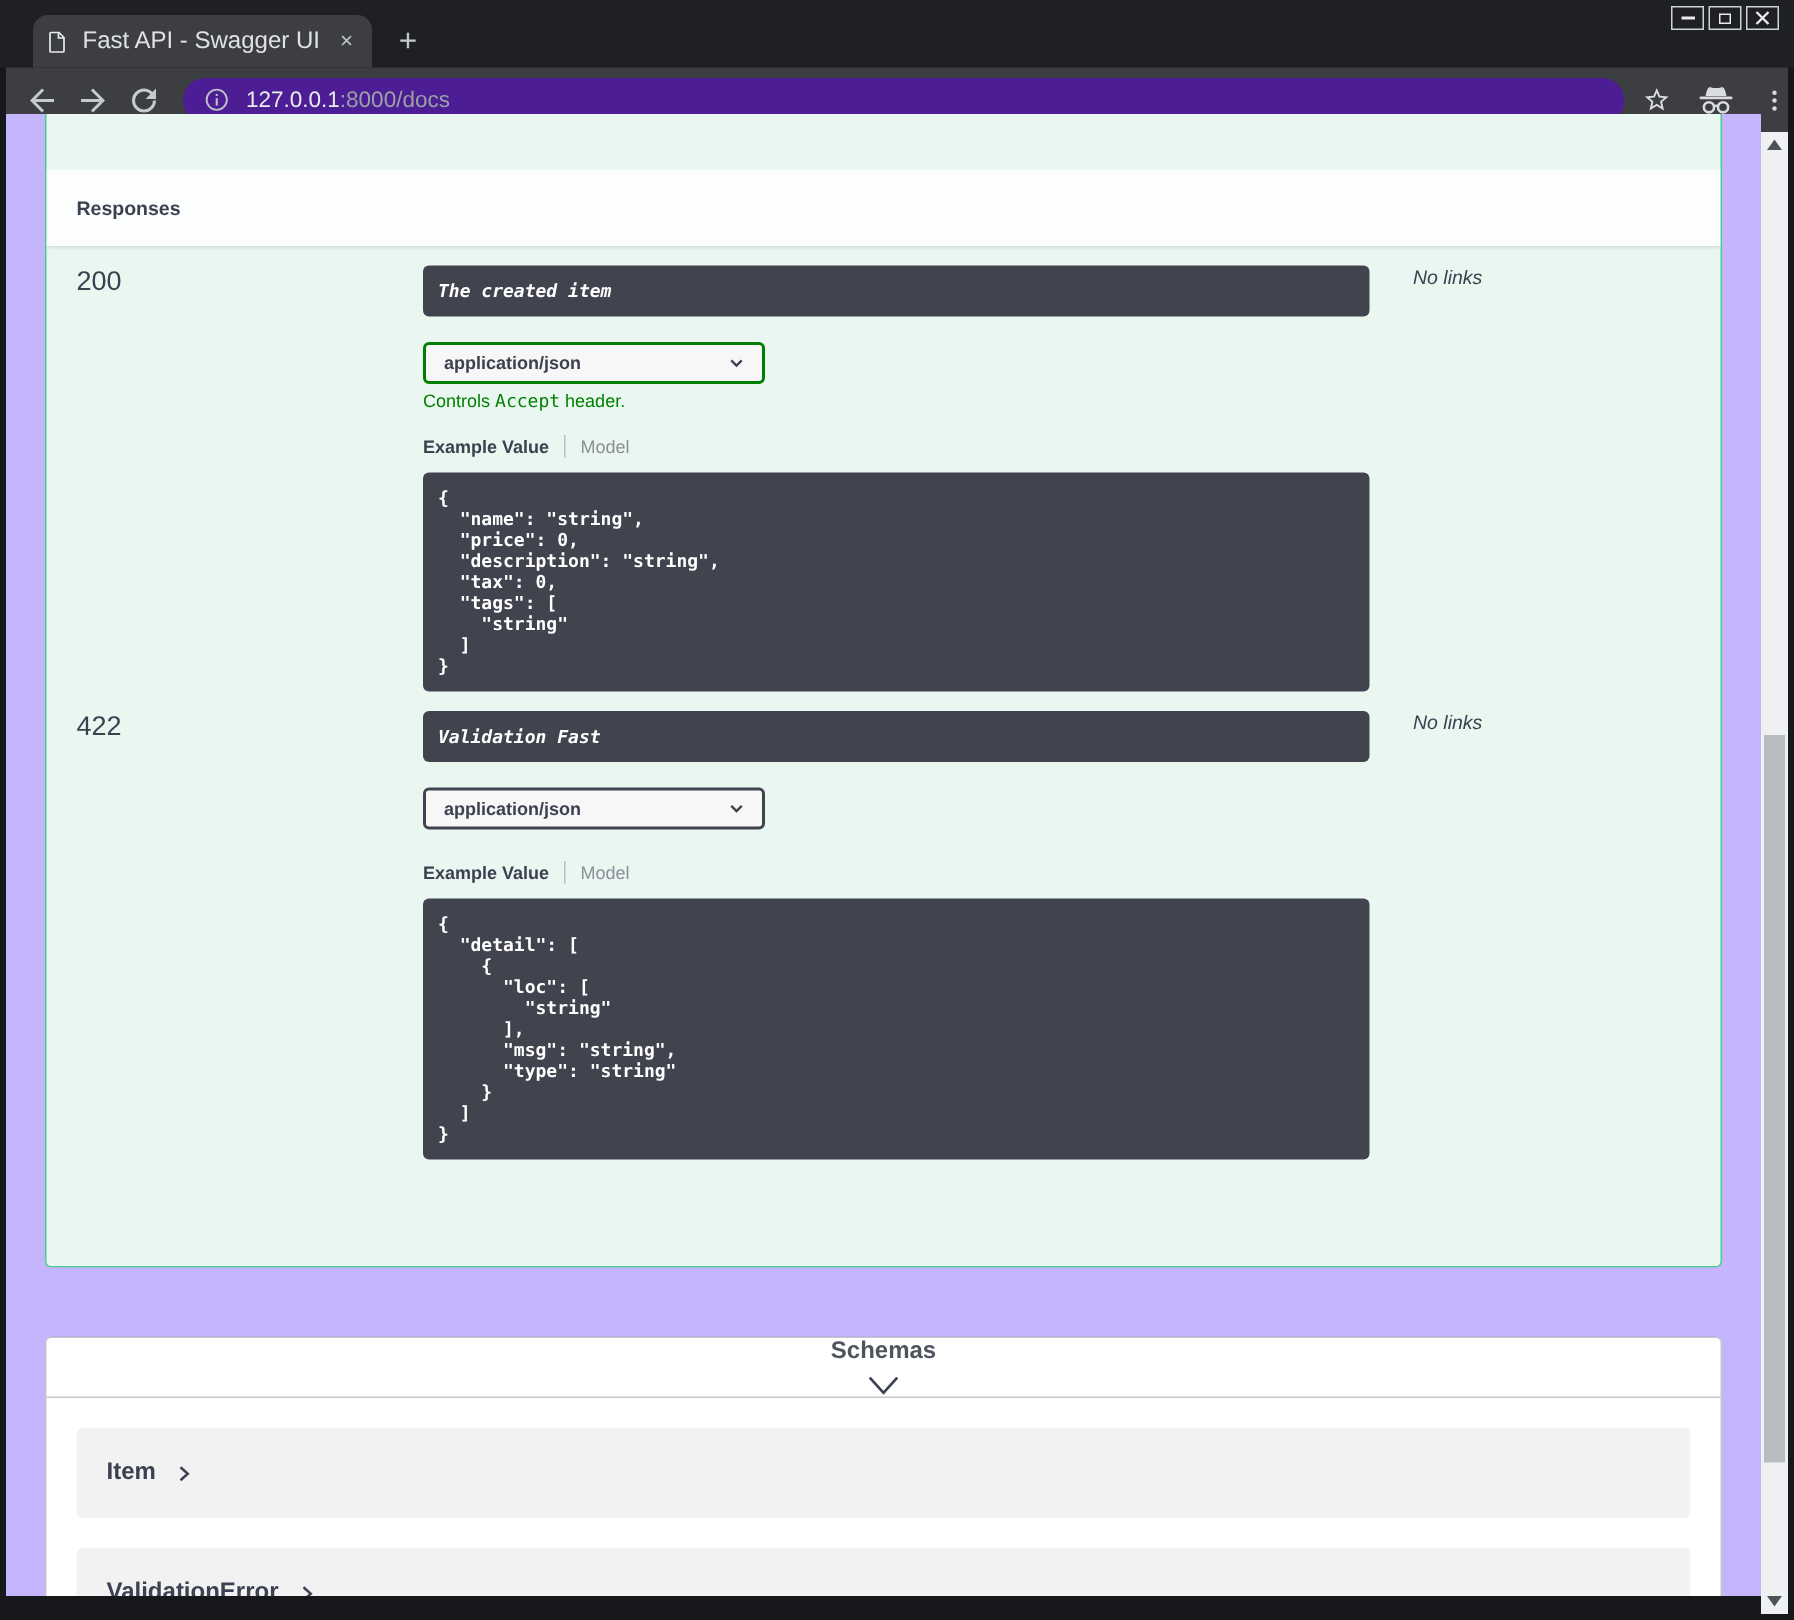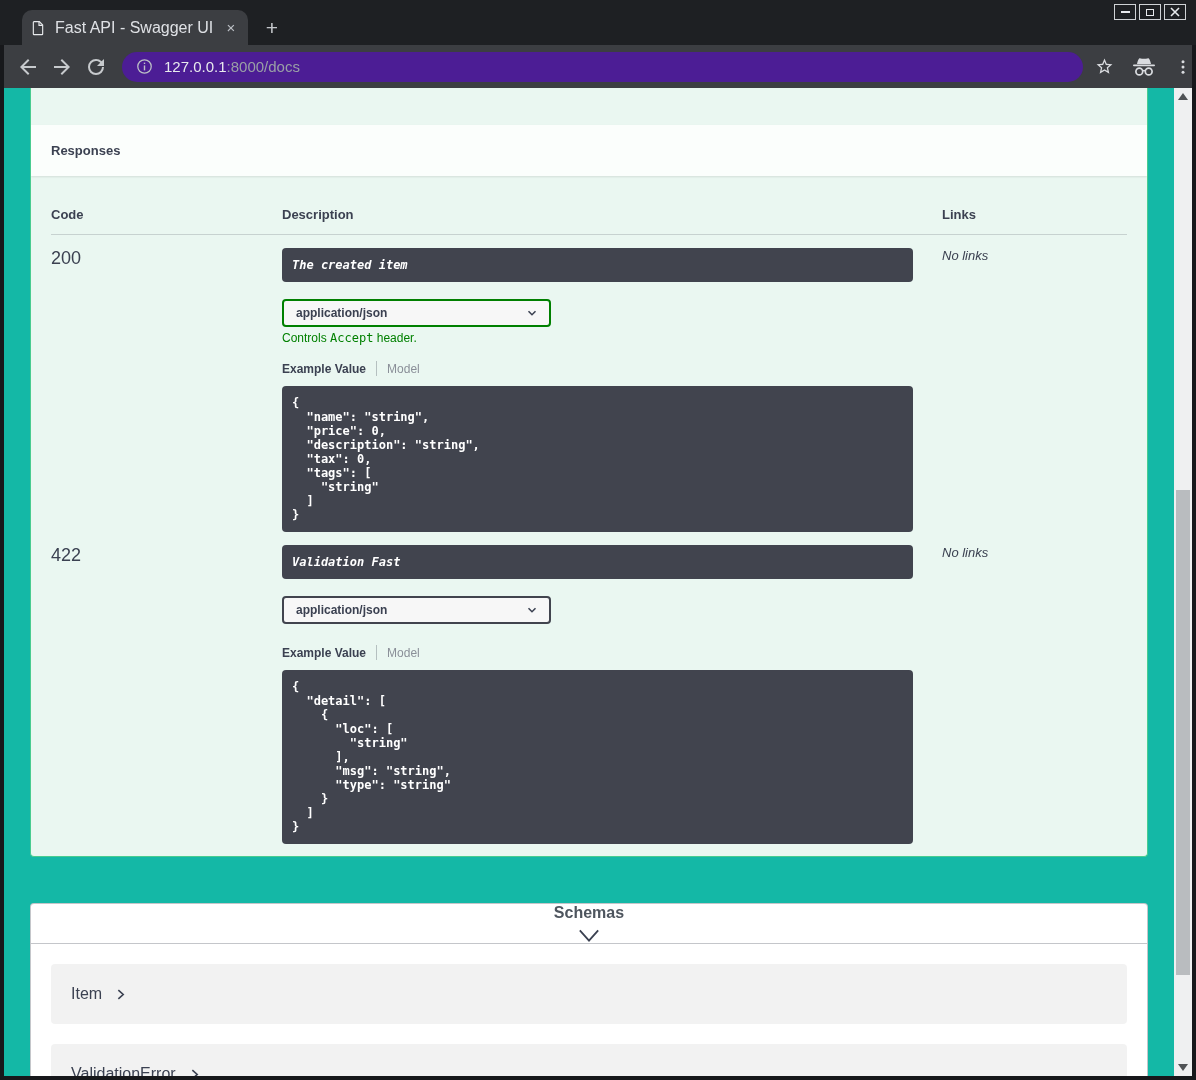--- a/index.html
+++ b/index.html
@@ -53,22 +53,22 @@
     margin-left: 14px; width: 962px; height: 30px; border-radius: 15px;
     background: #4c1d95; display: flex; align-items: center; padding: 0 14px;
   }
   .omni-info { width: 17px; height: 17px; margin-right: 11px; flex: none; }
   .omni-text { font-size: 15px; color: #9aa0a6; white-space: nowrap; }
   .omni-text .host { color: #e8eaed; }
   .toolbar-right { display: flex; align-items: center; margin-left: 12px; gap: 17px; }
 
   
   .viewport {
-    position: absolute; left: 4px; top: 88px; width: 1170px; height: 988px;
-    background: #14b8a6; overflow: hidden;
+    position: absolute; left: 4px; top: 76px; width: 1170px; height: 988px;
+    background: #c4b5fd; overflow: hidden;
   }
 
   
   .opblock {
     margin: 0 0 0 26px; width: 1118px; height: 769px;
     background: var(--panel-bg, #eaf7f1);
     border: 1px solid var(--accent-green, #49cc90);
     border-top: none;
     border-radius: 0 0 4px 4px;
     overflow: hidden;
@@ -94,21 +94,21 @@
   .rt-row { display: flex; padding-top: 13px; }
   .code-val { font-size: 18px; color: var(--text-dark, #3b4151); }
   .nolinks { font-size: 13px; font-style: italic; color: var(--text-dark, #3b4151); }
 
   .resp-markdown {
     width: 631px; background: var(--code-block-bg, #41444e); border-radius: 4px;
     padding: 10px; color: #fff; font-size: 12px; line-height: 14px;
     font-style: italic; font-weight: bold;
   }
   .media-select {
-    margin-top: 17px; width: 269px; height: 28px; background: #f7f7f7;
+    margin-top: 17px; width: 228px; height: 28px; background: #f7f7f7;
     border: 2px solid #41444e; border-radius: 4px;
     display: flex; align-items: center; padding: 0 10px 0 12px;
     font-size: 12px; font-weight: bold; color: var(--text-dark, #3b4151);
   }
   .media-select.accept { border-color: var(--accept-green, #008000); }
   .media-select .grow { flex: 1; }
   .accept-msg {
     margin-top: 4px; font-size: 12px; line-height: 14px;
     color: var(--accept-green, #008000);
   }
@@ -136,21 +136,21 @@
     border-bottom: 1px solid rgba(59,65,81,.3);
     flex-direction: column;
   }
   .models-header h4 { font-size: 16px; font-weight: bold; color: #4e555e; flex: 1; }
   .models-body { padding: 20px; }
   .model-container {
     height: 60px; background: rgba(0,0,0,.05); border-radius: 4px;
     display: flex; align-items: center; padding: 0 20px; margin-bottom: 20px;
   }
   .model-title {
-    font-size: 16px; font-weight: normal; color: var(--text-dark, #3b4151);
+    font-size: 16px; font-weight: bold; color: var(--text-dark, #3b4151);
     margin-right: 12px;
   }
 
   
   .scrollbar {
     position: absolute; left: 1174px; top: 88px; width: 18px; height: 988px;
     background: #eff0f1;
   }
   .sb-arrow-up, .sb-arrow-down {
     position: absolute; left: 4px; width: 0; height: 0;
@@ -233,25 +233,20 @@
 
 <div class="viewport">
 
   <div class="opblock">
     <div class="opblock-gap"></div>
     <div class="section-header">
       <h4>Responses</h4>
     </div>
 
     <div class="responses-table">
-      <div class="rt-head">
-        <div class="col-code">Code</div>
-        <div class="col-desc">Description</div>
-        <div class="col-links">Links</div>
-      </div>
 
       <div class="rt-row">
         <div class="col-code">
           <div class="code-val">200</div>
         </div>
         <div class="col-desc">
           <div class="resp-markdown mono">The created item</div>
           <div class="media-select accept">
             <span class="grow">application/json</span>
             <svg width="14" height="14" viewBox="0 0 24 24">

